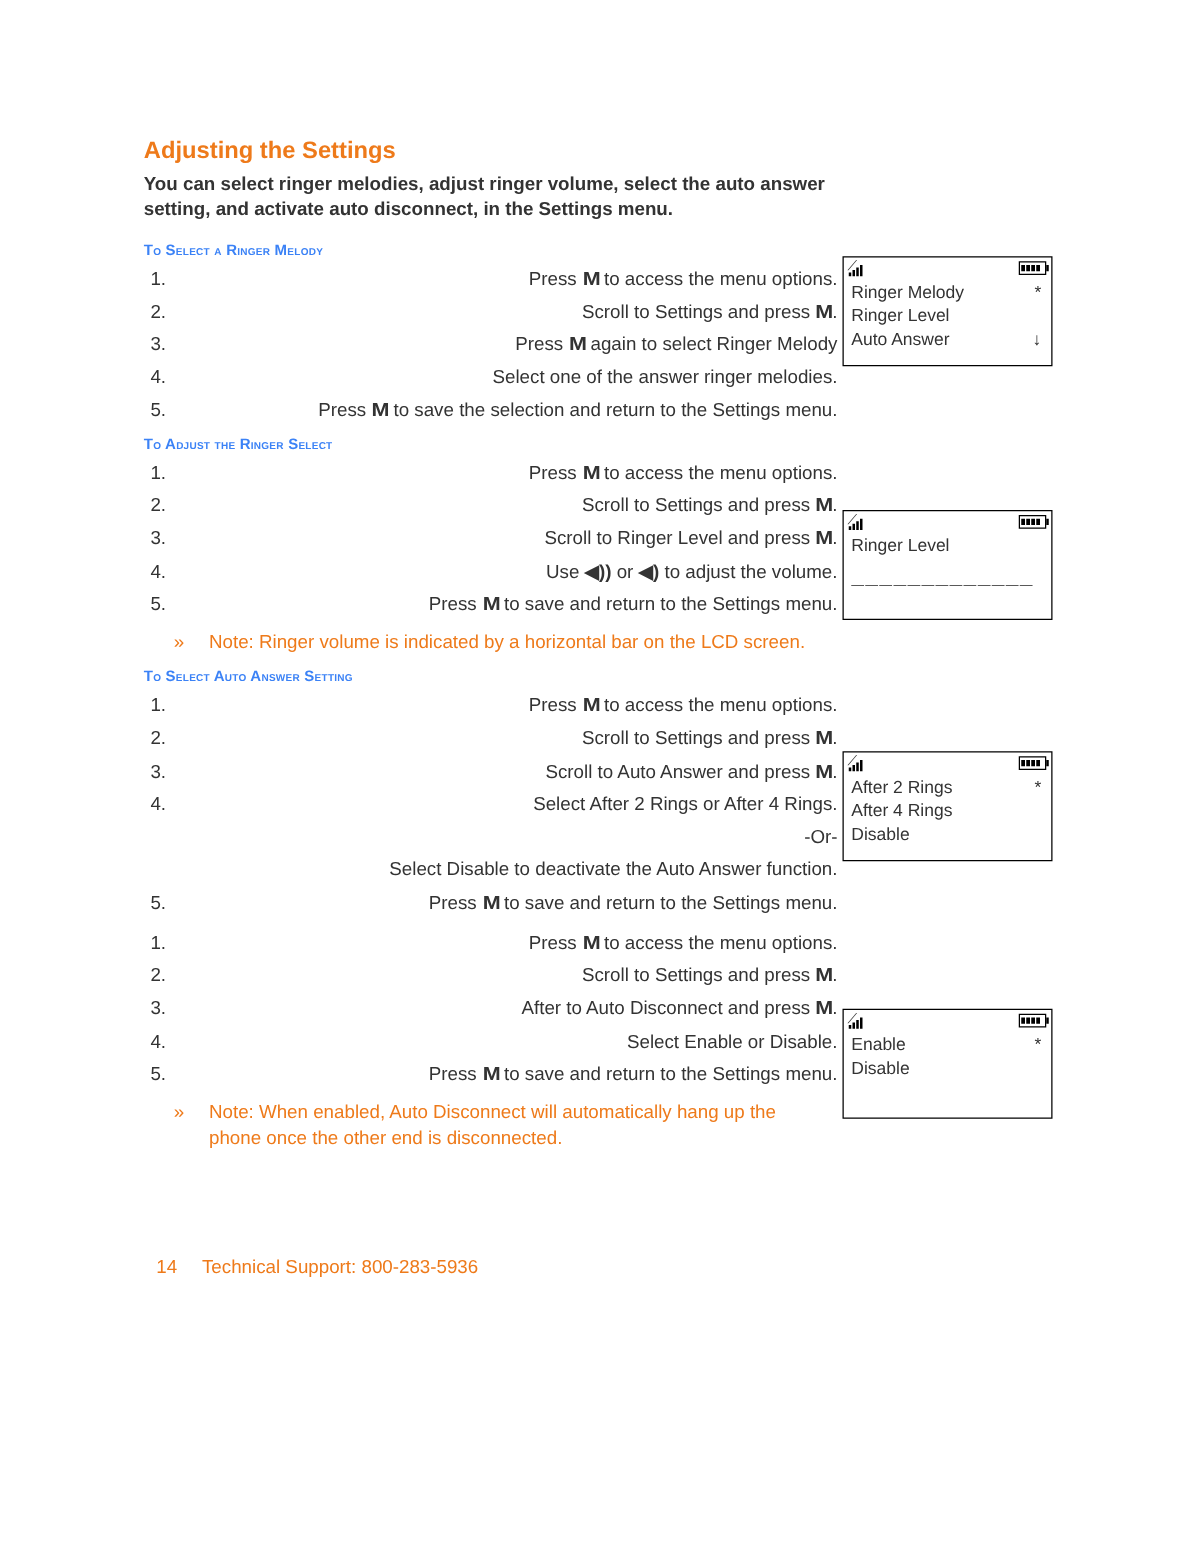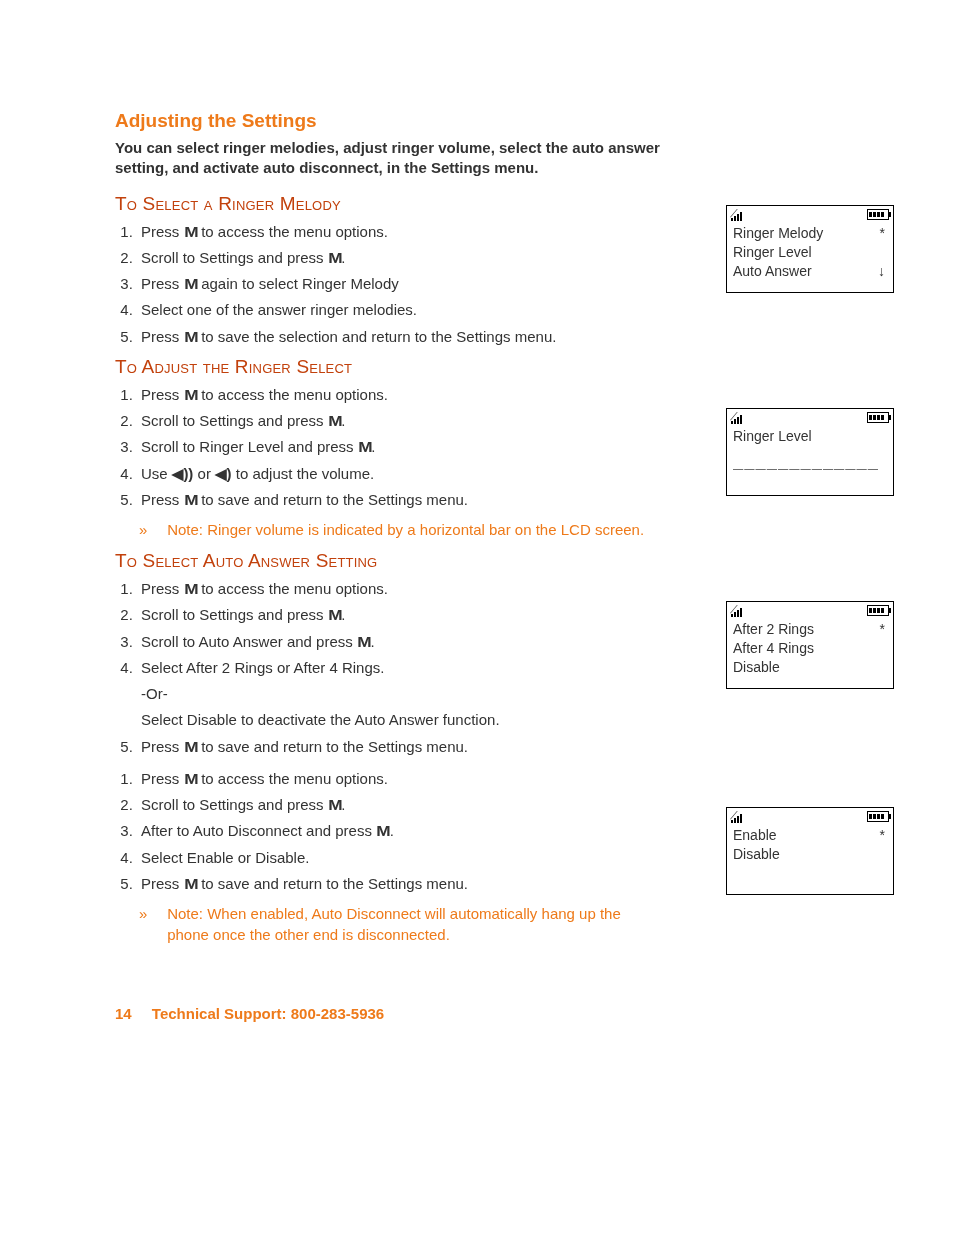--- a/index.html
+++ b/index.html
@@ -8,21 +8,21 @@
     color: #333;
     margin: 0;
     padding: 0;
     background: #fff;
   }
   .page {
     width: 954px;
     height: 1070px;
     position: relative;
     box-sizing: border-box;
-    padding: 110px 48px 0 115px;
+    padding: 110px 100px 0 115px;
   }
   .content-col {
     width: 555px;
     float: left;
   }
   .figure-col {
     width: 180px;
     float: right;
     padding-top: 95px;
   }
@@ -31,34 +31,35 @@
     font-size: 19px;
     font-weight: bold;
     margin: 0 0 6px 0;
   }
   p.intro {
     margin: 0 0 14px 0;
     line-height: 1.35;
     font-weight: bold;
   }
   h3.sub {
-    color: #c2410c;
+    color: #3b82f6;
     font-variant: small-caps;
-    font-weight: normal;
-    font-size: 19px;
+    font-weight: bold;
+    font-size: 12px;
     margin: 4px 0 4px 0;
     letter-spacing: 0.2px;
   }
   ol.steps {
     margin: 0 0 6px 0;
     padding-left: 22px;
     line-height: 1.75;
   }
   ol.steps li {
     padding-left: 4px;
+    text-align: right;
   }
   .m-icon {
     font-family: Arial, Helvetica, sans-serif;
     font-weight: 900;
     font-size: 15px;
     letter-spacing: -1px;
     display: inline-block;
     transform: scaleX(1.15);
     margin: 0 1px;
   }
@@ -139,22 +140,22 @@
   .lcd-row .down { position:absolute; right:8px; top:1px; }
   .lcd .bar-row {
     padding: 4px 6px;
     letter-spacing: 1px;
     font-family: monospace;
     font-size: 17px;
   }
   .footer {
     position: absolute;
     bottom: 48px;
-    left: 115px;
-    font-weight: bold;
+    left: 125px;
+    font-weight: normal;
     font-size: 15px;
   }
   .footer .pnum { color: #ee7a1a; margin-right: 16px; }
   .footer .tech { color: #ee7a1a; }
   .vol-icon {
     font-family: Arial;
     font-weight: bold;
     display: inline-block;
   }
   .clear { clear: both; }

